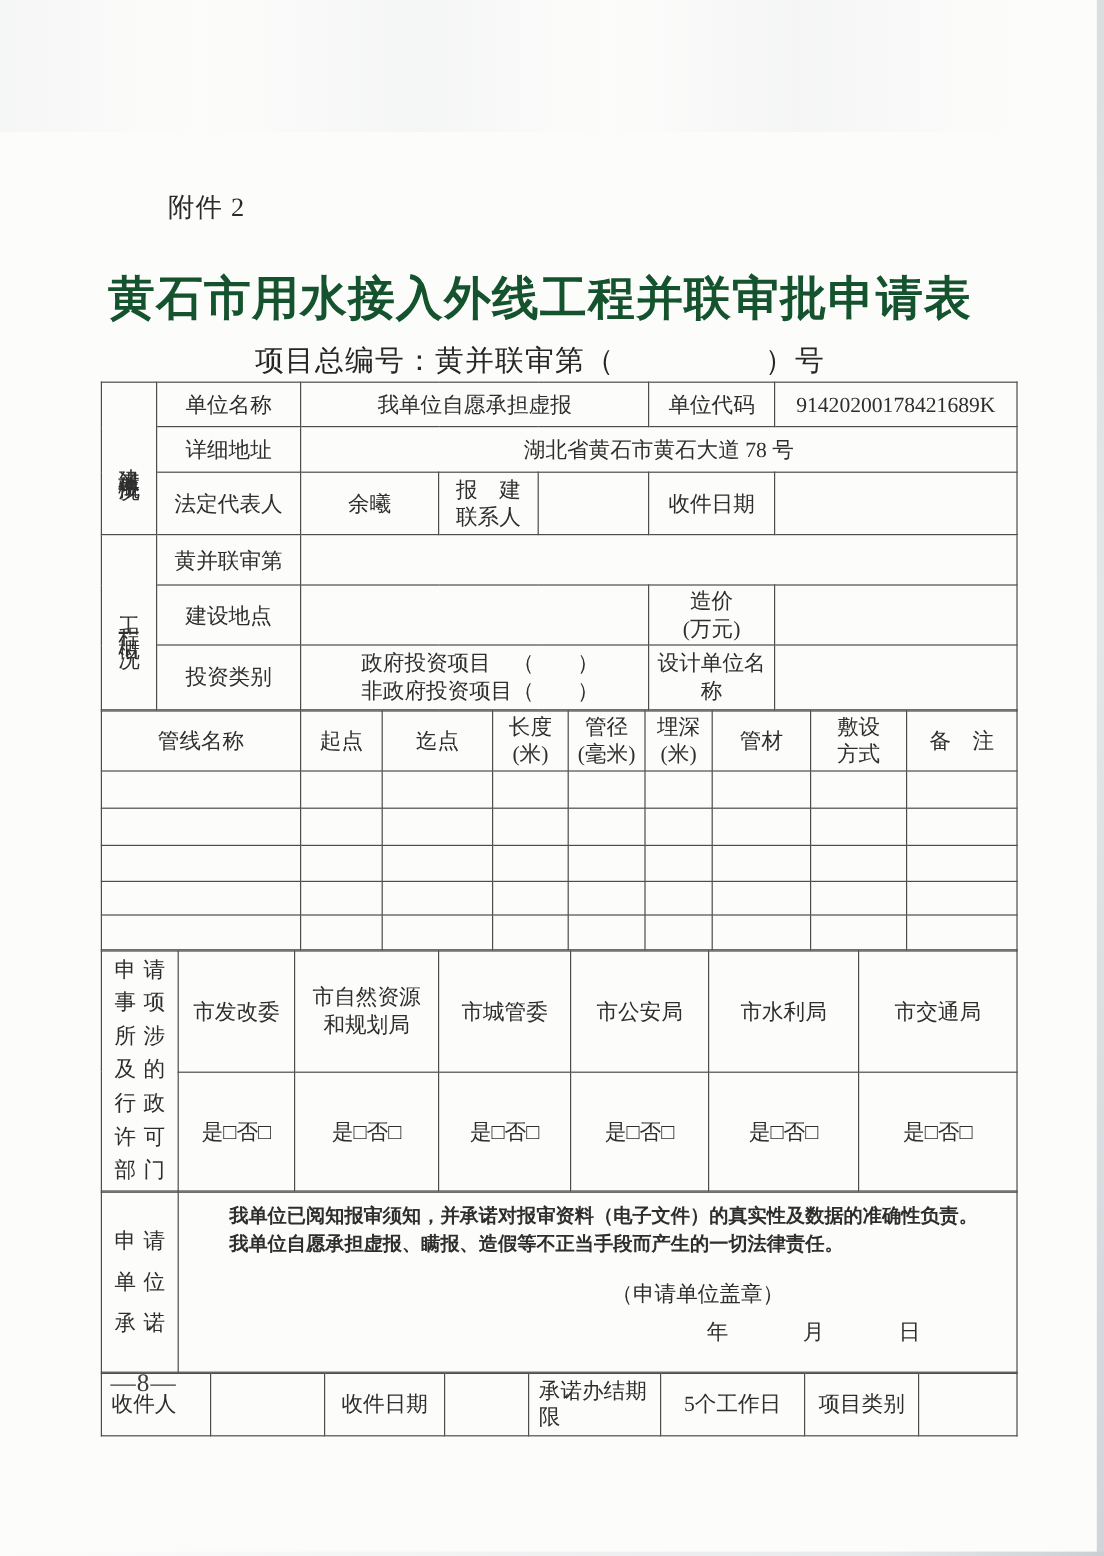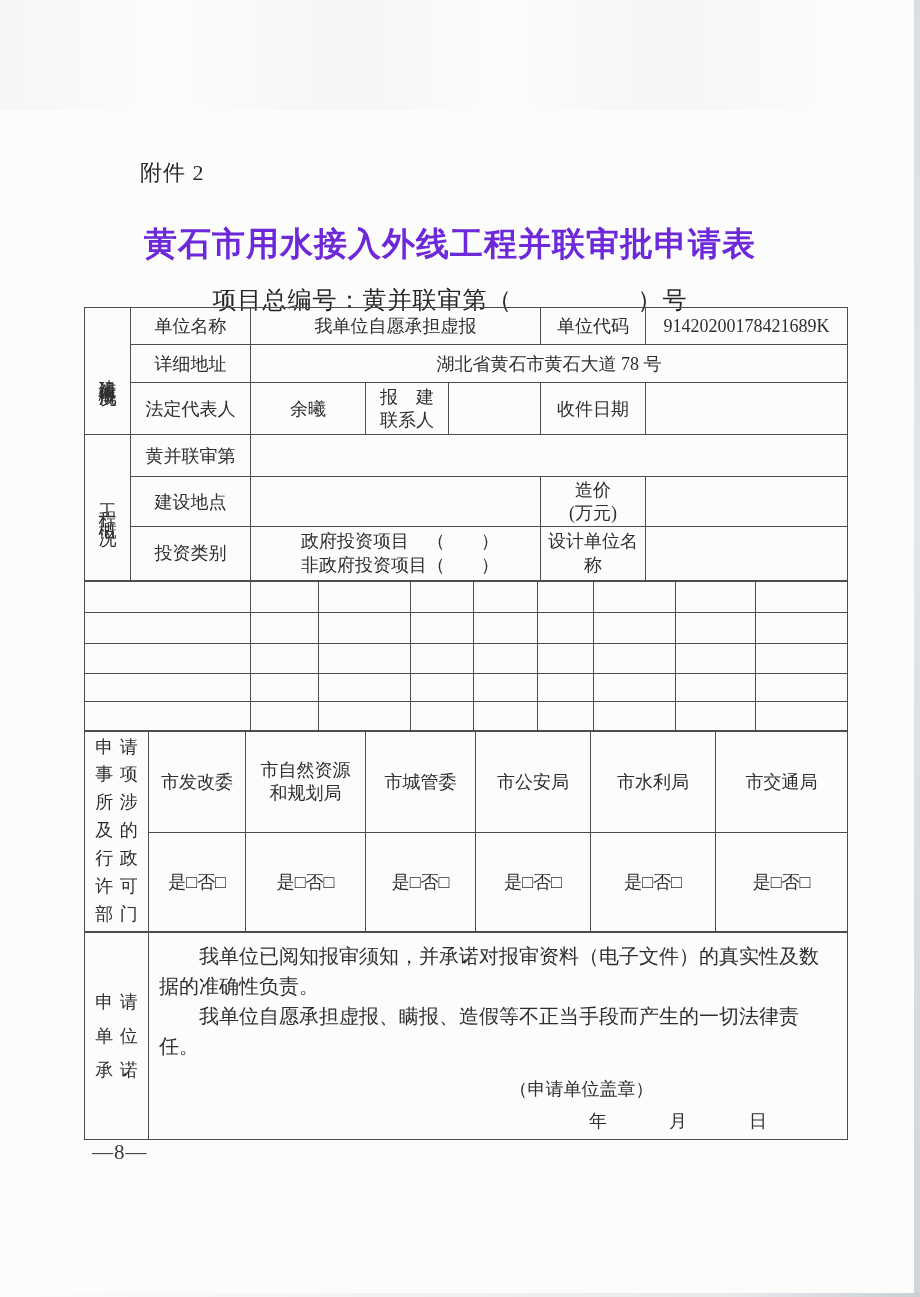--- a/index.html
+++ b/index.html
@@ -26,49 +26,49 @@
   .scan-bottom {
     position:absolute; left:0; bottom:0; width:100%; height:4px;
     background:linear-gradient(90deg, rgba(255,255,255,0) 0%, rgba(214,219,222,.55) 80%, #c9cfd3 100%);
     pointer-events:none;
   }
 
   .attachment { position:absolute; left:103px; top:158px; font-size:22px; letter-spacing:1px;margin-left:37px; }
   .doc-title {
     position:absolute; left:0; top:222px; width:900px; text-align:center;
     font-family:"DejaVu Sans","Liberation Sans",sans-serif;
-    font-weight:700; font-size:33px; letter-spacing:1px; color:#6d28d9;
+    font-weight:700; font-size:39px; letter-spacing:1px; color:#14532d;
   }
   .doc-subtitle {
     position:absolute; left:0; top:284px; width:900px; text-align:center;
     font-size:24px; letter-spacing:1px; color:#262626;
   }
 
-  .form-wrap { position:absolute; left:84px; top:307px; width:625px; }
+  .form-wrap { position:absolute; left:84px; top:318px; width:625px; }
   table { border-collapse:collapse; width:100%; table-layout:fixed; }
   td {
     border:1.5px solid #4d4d4d;
     font-size:18px; text-align:center; vertical-align:middle;
     padding:2px 3px; overflow:hidden; color:#2e2e2e;
   }
   .pre { white-space:pre-line; line-height:1.25; }
   .vhead { padding:2px 0; }
   .vtext {
     writing-mode:vertical-rl; text-orientation:upright;
     margin:0 auto; letter-spacing:2px; line-height:1;
   }
   .vtext.sp { letter-spacing:9px; }
   .wrap2 {
     width:2.35em; margin:0 auto; line-height:1.55;
     text-align:justify; text-align-last:justify; word-break:break-all;
   }
   .left { text-align:left; padding-left:8px; }
   .invest { text-align:center; padding-left:12px; line-height:1.35; }
   .commit-cell { text-align:left; vertical-align:top; padding:8px 14px 6px 10px; }
-  .commit-cell p { font-size:20px; line-height:1.5; text-indent:2em; }
+  .commit-cell p { font-size:16px; line-height:1.5; text-indent:2em;font-weight:bold; }
   .seal-line { margin-top:16px; text-indent:0; padding-left:52%; font-size:18px; }
   .date-line { display:flex; justify-content:flex-end; gap:62px; padding-right:66px; margin-top:8px; font-size:18px; }
   .page-number { position:absolute; left:92px; top:1140px; font-size:21px; letter-spacing:1px; color:#3a3a3a; }
 </style>
 </head>
 <body>
 
 <div class="scan-top"></div>
 <div class="scan-right"></div>
 <div class="scan-bottom"></div>
@@ -142,20 +142,35 @@
         <col style="width:68px">
         <col style="width:92px">
       <col style="width:63px">
         <col style="width:64px">
         <col style="width:56px">
       <col style="width:82px">
         <col style="width:80px">
         <col style="width:92px">
     </colgroup>
     <tbody>
+        <tr style="height:46px">
+      <td class="pre">管线名称</td>
+      <td class="pre">起点</td>
+      <td class="pre">迄点</td>
+      <td class="pre">长度
+(米)</td>
+      <td class="pre">管径
+(毫米)</td>
+      <td class="pre">埋深
+(米)</td>
+      <td class="pre">管材</td>
+      <td class="pre">敷设
+方式</td>
+      <td class="pre">备　注</td>
+    </tr>
     <tr style="height:31px">
       <td></td>
           <td></td>
           <td></td>
           <td></td>
           <td></td>
           <td></td>
           <td></td>
           <td></td>
           <td></td>
@@ -258,16 +273,40 @@
         <div class="date-line">
           <span>年</span>
           <span>月</span>
           <span>日</span>
         </div>
       </td>
     </tr>
   </tbody>
     </table>
 
+  <table>
+    <colgroup>
+      <col style="width:91px">
+        <col style="width:95px">
+        <col style="width:100px">
+        <col style="width:70px">
+      <col style="width:110px">
+        <col style="width:120px">
+        <col style="width:95px">
+        <col style="width:82px">
+    </colgroup>
+    <tbody>
+        <tr style="height:52px">
+      <td class="left">收件人</td>
+      <td></td>
+      <td>收件日期</td>
+      <td></td>
+      <td class="left" style="line-height:1.25">承诺办结期限</td>
+      <td>5个工作日</td>
+      <td>项目类别</td>
+      <td></td>
+    </tr>
+  </tbody>
+    </table>
 
 </div>
 
 <div class="page-number">—8—</div>
 
 </body></html>

